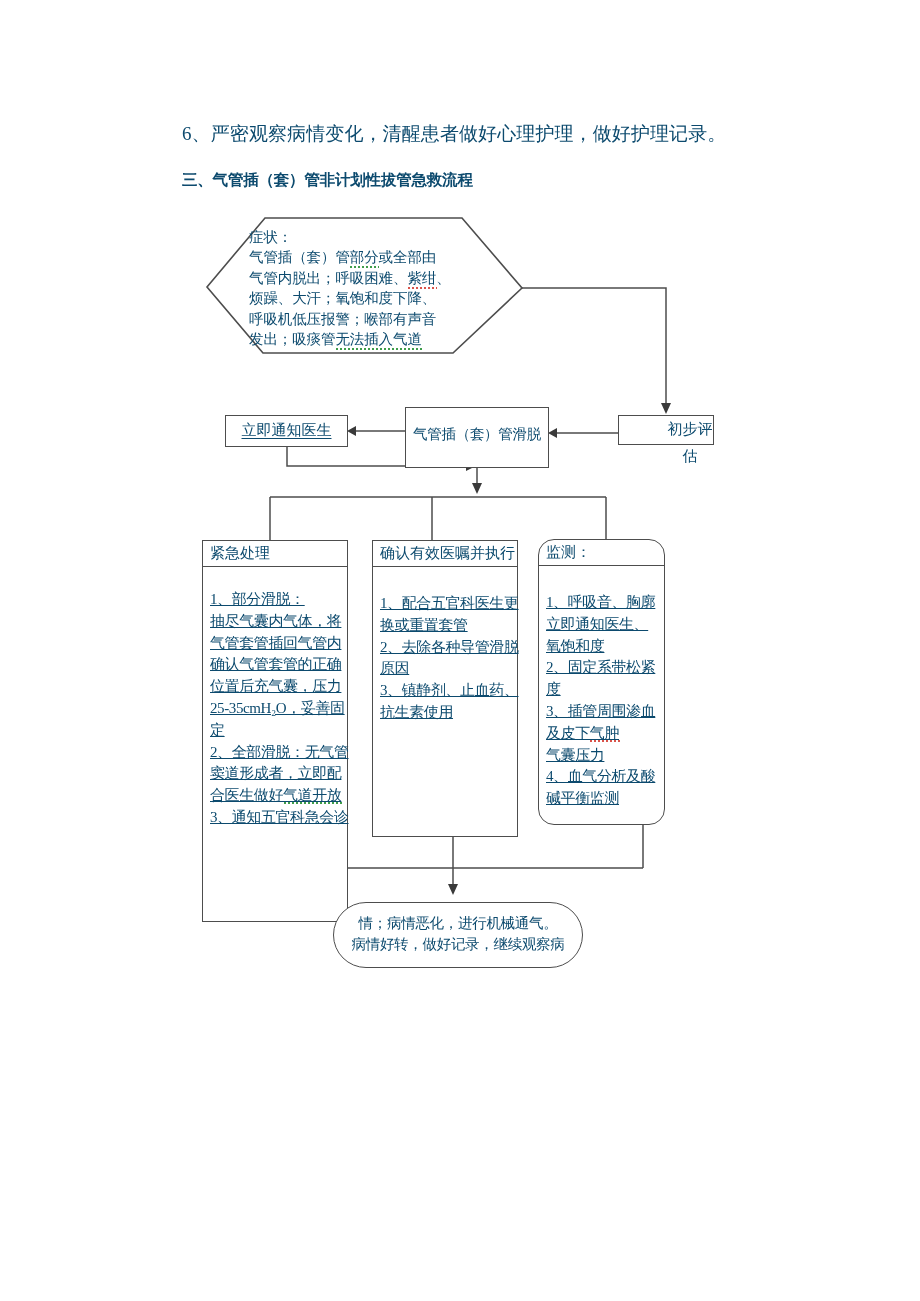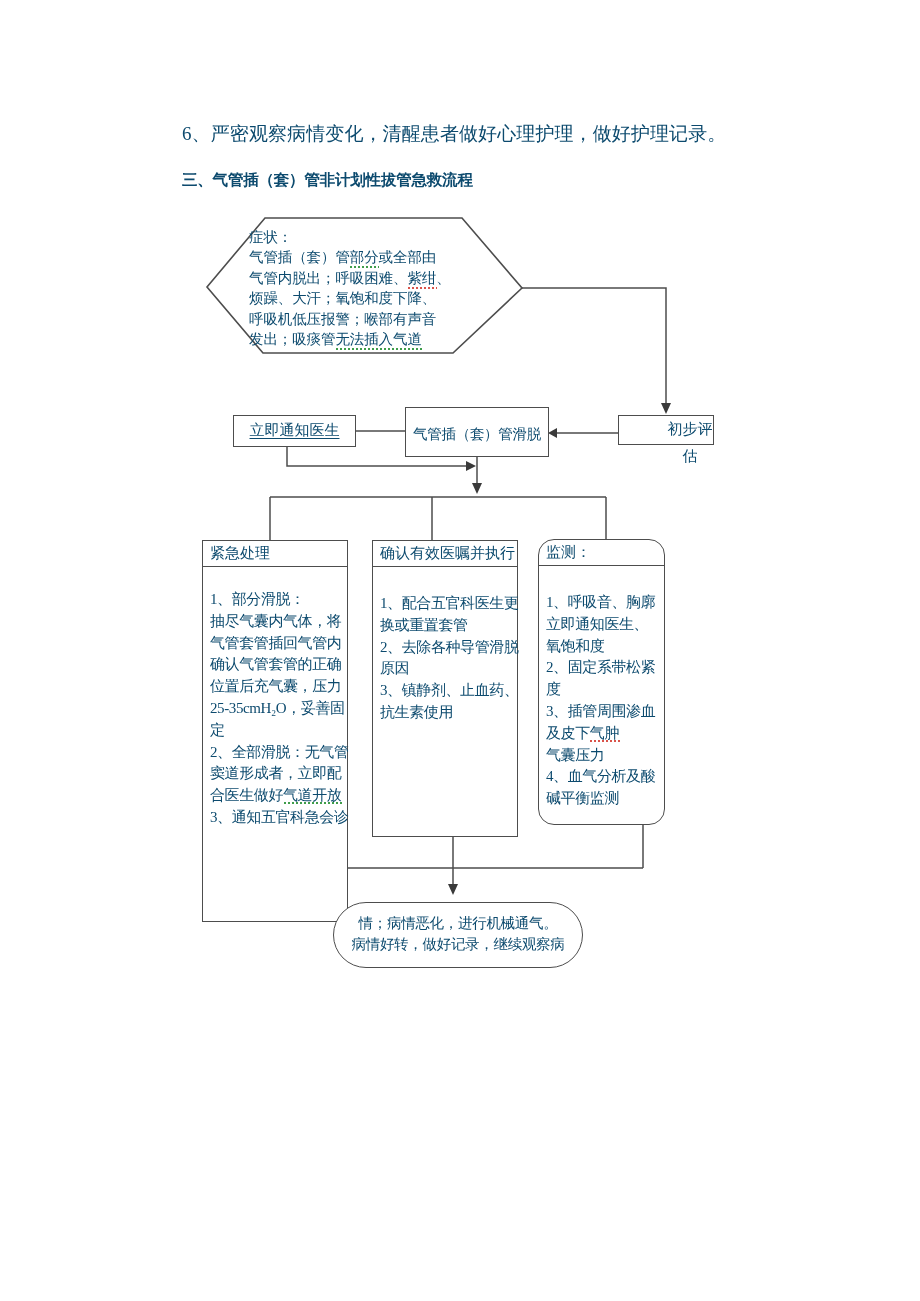--- a/index.html
+++ b/index.html
@@ -11,34 +11,34 @@
   .abs{position:absolute;}
   .item-line{left:182px; top:121px; font-size:19px; white-space:nowrap; letter-spacing:0.1px;}
   .section-heading{left:182px; top:170px; font-size:15.5px; font-weight:bold; white-space:nowrap; letter-spacing:-0.2px;}
 
   svg.wires{position:absolute; left:0; top:0; pointer-events:none;}
 
   .box{
     position:absolute; border:1.5px solid #4d4d4d; background:#ffffff;
     box-sizing:border-box; font-size:15px;
   }
-  .notify-box{left:233px; top:415px; width:123px; height:32px; text-align:center; line-height:29px;}
+  .notify-box{left:225px; top:415px; width:123px; height:32px; text-align:center; line-height:29px;}
   .notify-box .lbl{text-decoration:underline; text-underline-offset:3px;}
-  .slip-box{left:405px; top:407px; width:144px; height:50px; text-align:center; padding-top:17px; font-size:14.5px; letter-spacing:-0.3px;}
+  .slip-box{left:405px; top:407px; width:144px; height:61px; text-align:center; padding-top:17px; font-size:14.5px; letter-spacing:-0.3px;}
   .assess-box{left:618px; top:415px; width:96px; height:30px; text-align:center; line-height:27px;padding-left:48px;}
 
   .col{position:absolute; border:1.5px solid #4d4d4d; background:#ffffff; box-sizing:border-box;}
   .col-emergency{left:202px; top:540px; width:146px; height:382px;}
   .col-orders{left:372px; top:540px; width:146px; height:297px;}
   .col-monitor{left:538px; top:539px; width:127px; height:286px;border-radius:16px;}
   .col-title{
     border-bottom:1.5px solid #4d4d4d; height:26px; box-sizing:border-box;
     padding:3px 0 0 7px; font-size:15px; white-space:nowrap;
   }
-  .col-content{position:absolute; left:7px; right:12px;}
+  .col-content{position:absolute; left:7px; right:12px;text-decoration:underline;}
   .col-emergency .col-content{top:48px;}
   .col-orders .col-content{top:52px;}
   .col-monitor .col-content{top:52px;}
   .col-line{height:21.8px; line-height:21.8px; font-size:15px; white-space:nowrap; letter-spacing:-0.4px;}
 
   .hexagon-text{left:249px; top:227px; width:230px; font-size:14.5px; line-height:20.4px;}
   .hex-line{white-space:nowrap; letter-spacing:-0.1px;}
 
   .terminal{
     position:absolute; left:333px; top:902px; width:250px; height:66px;

